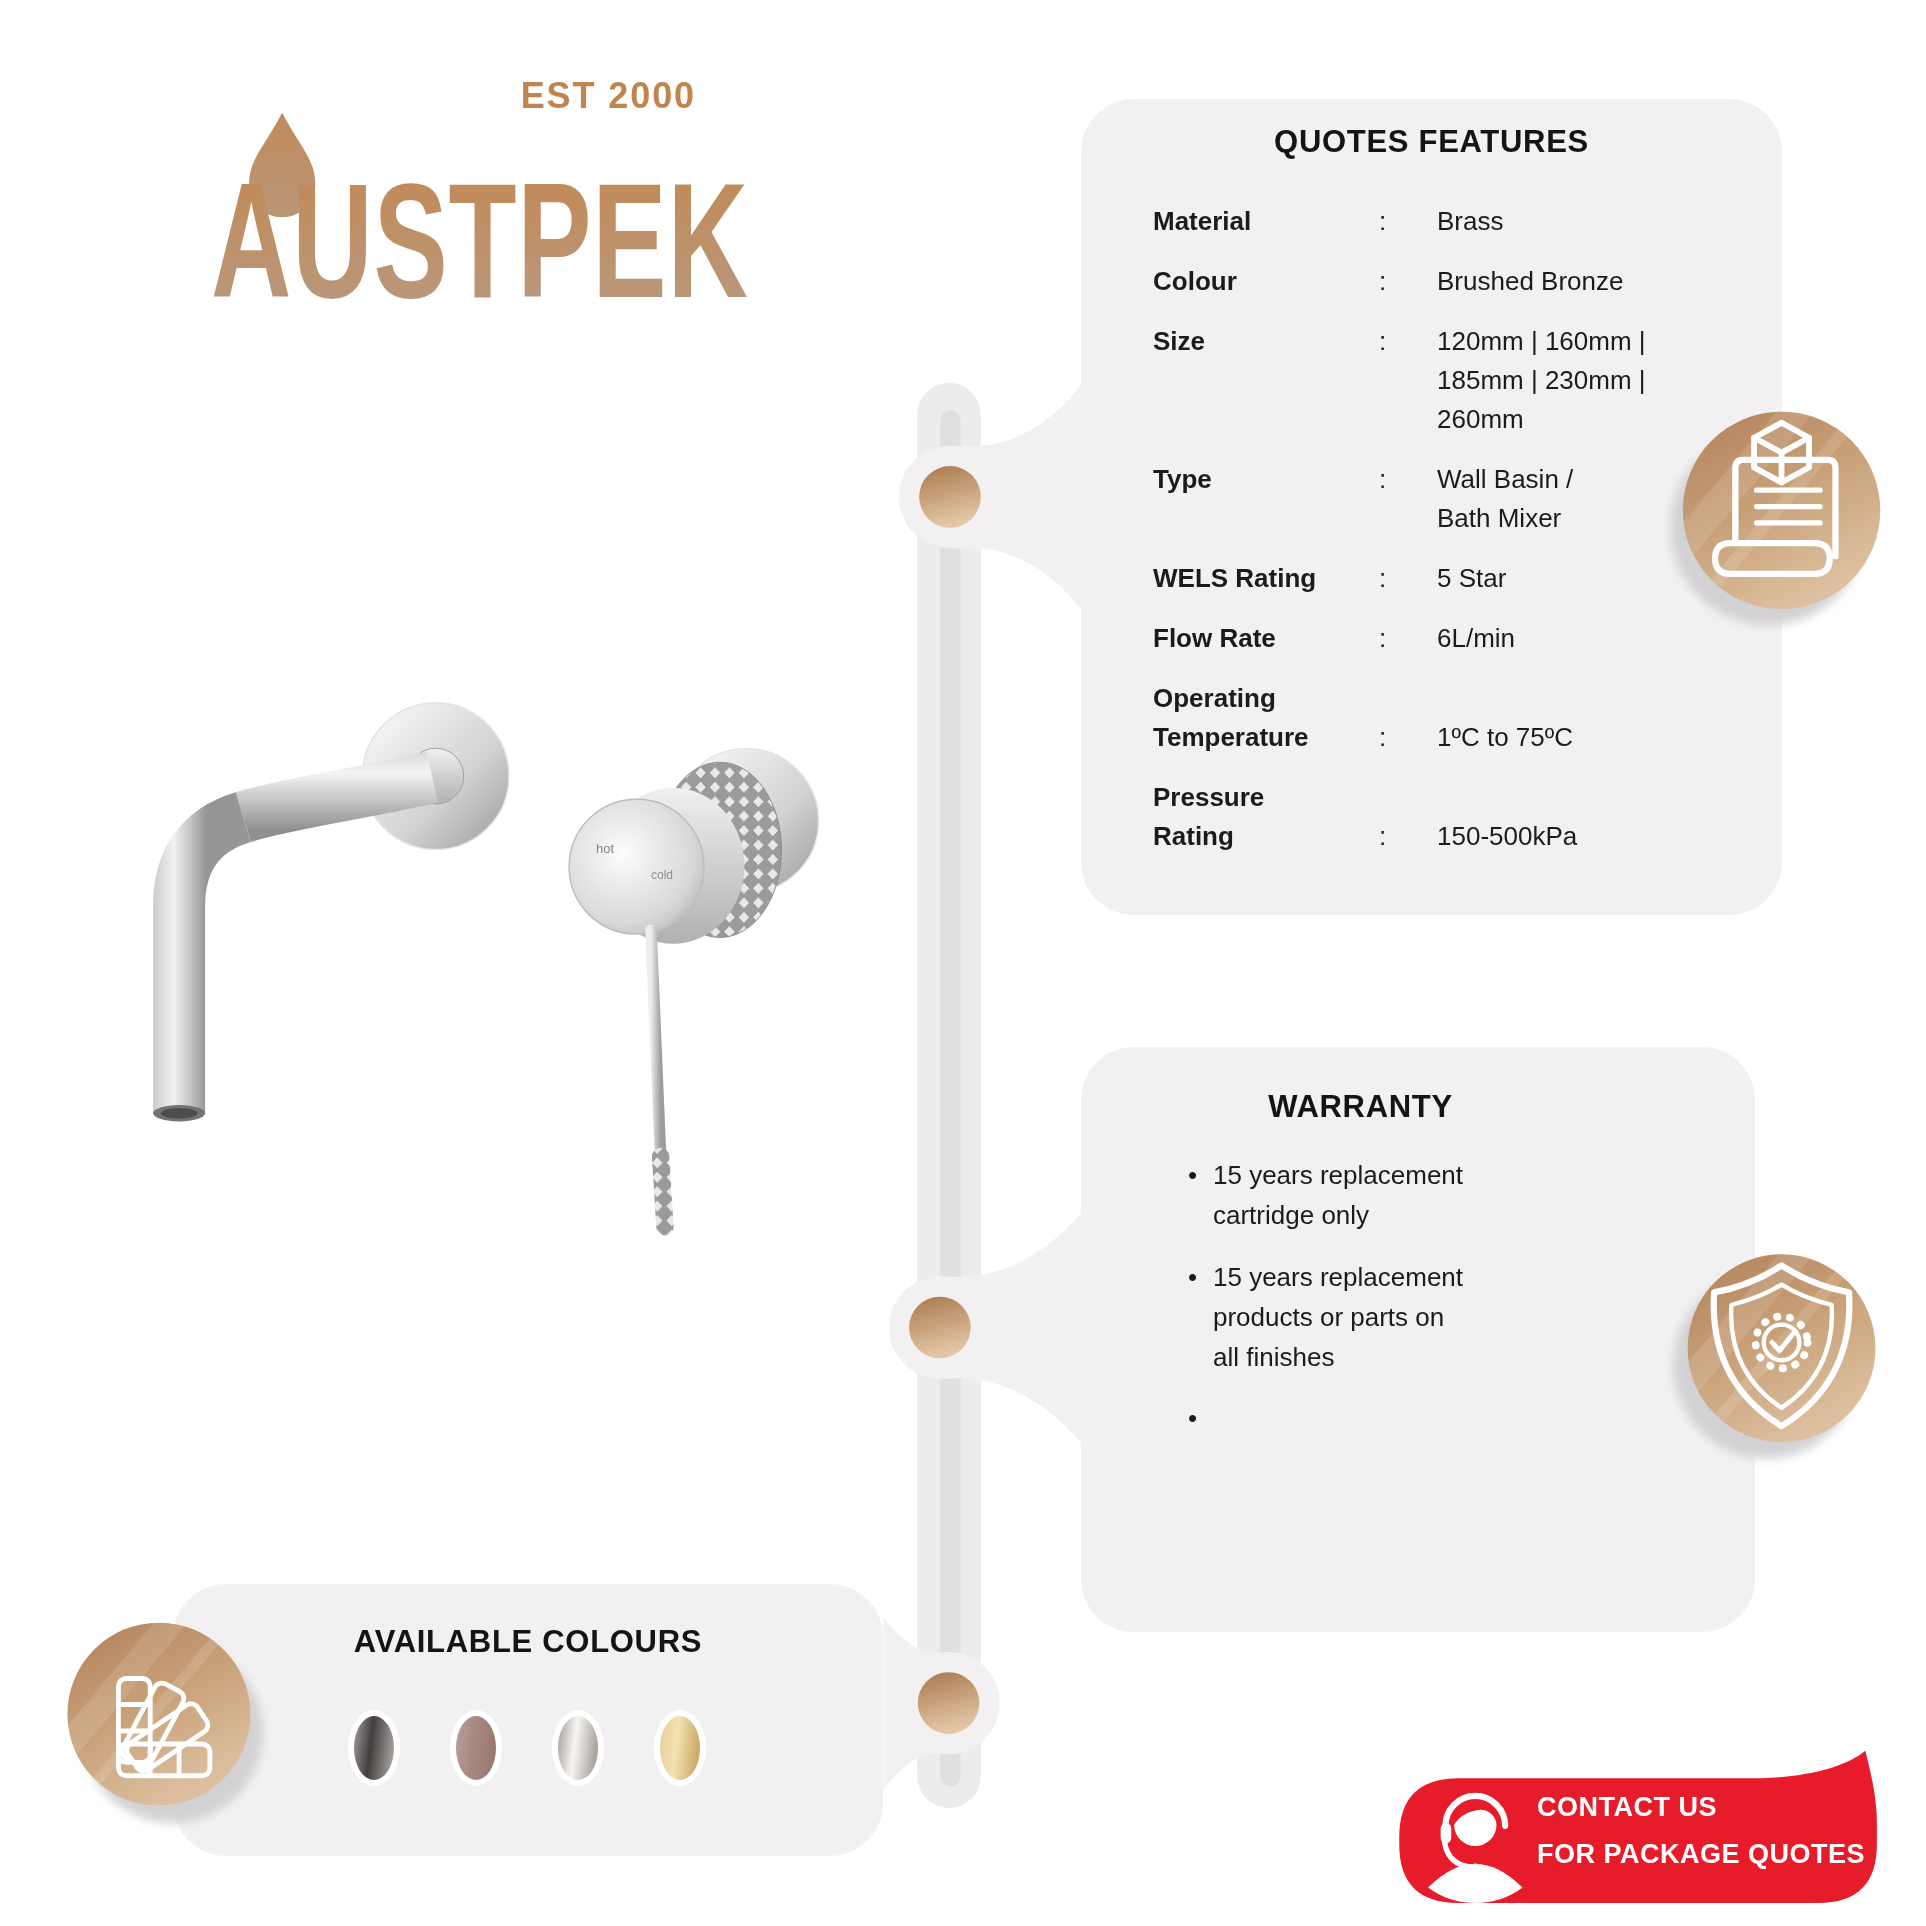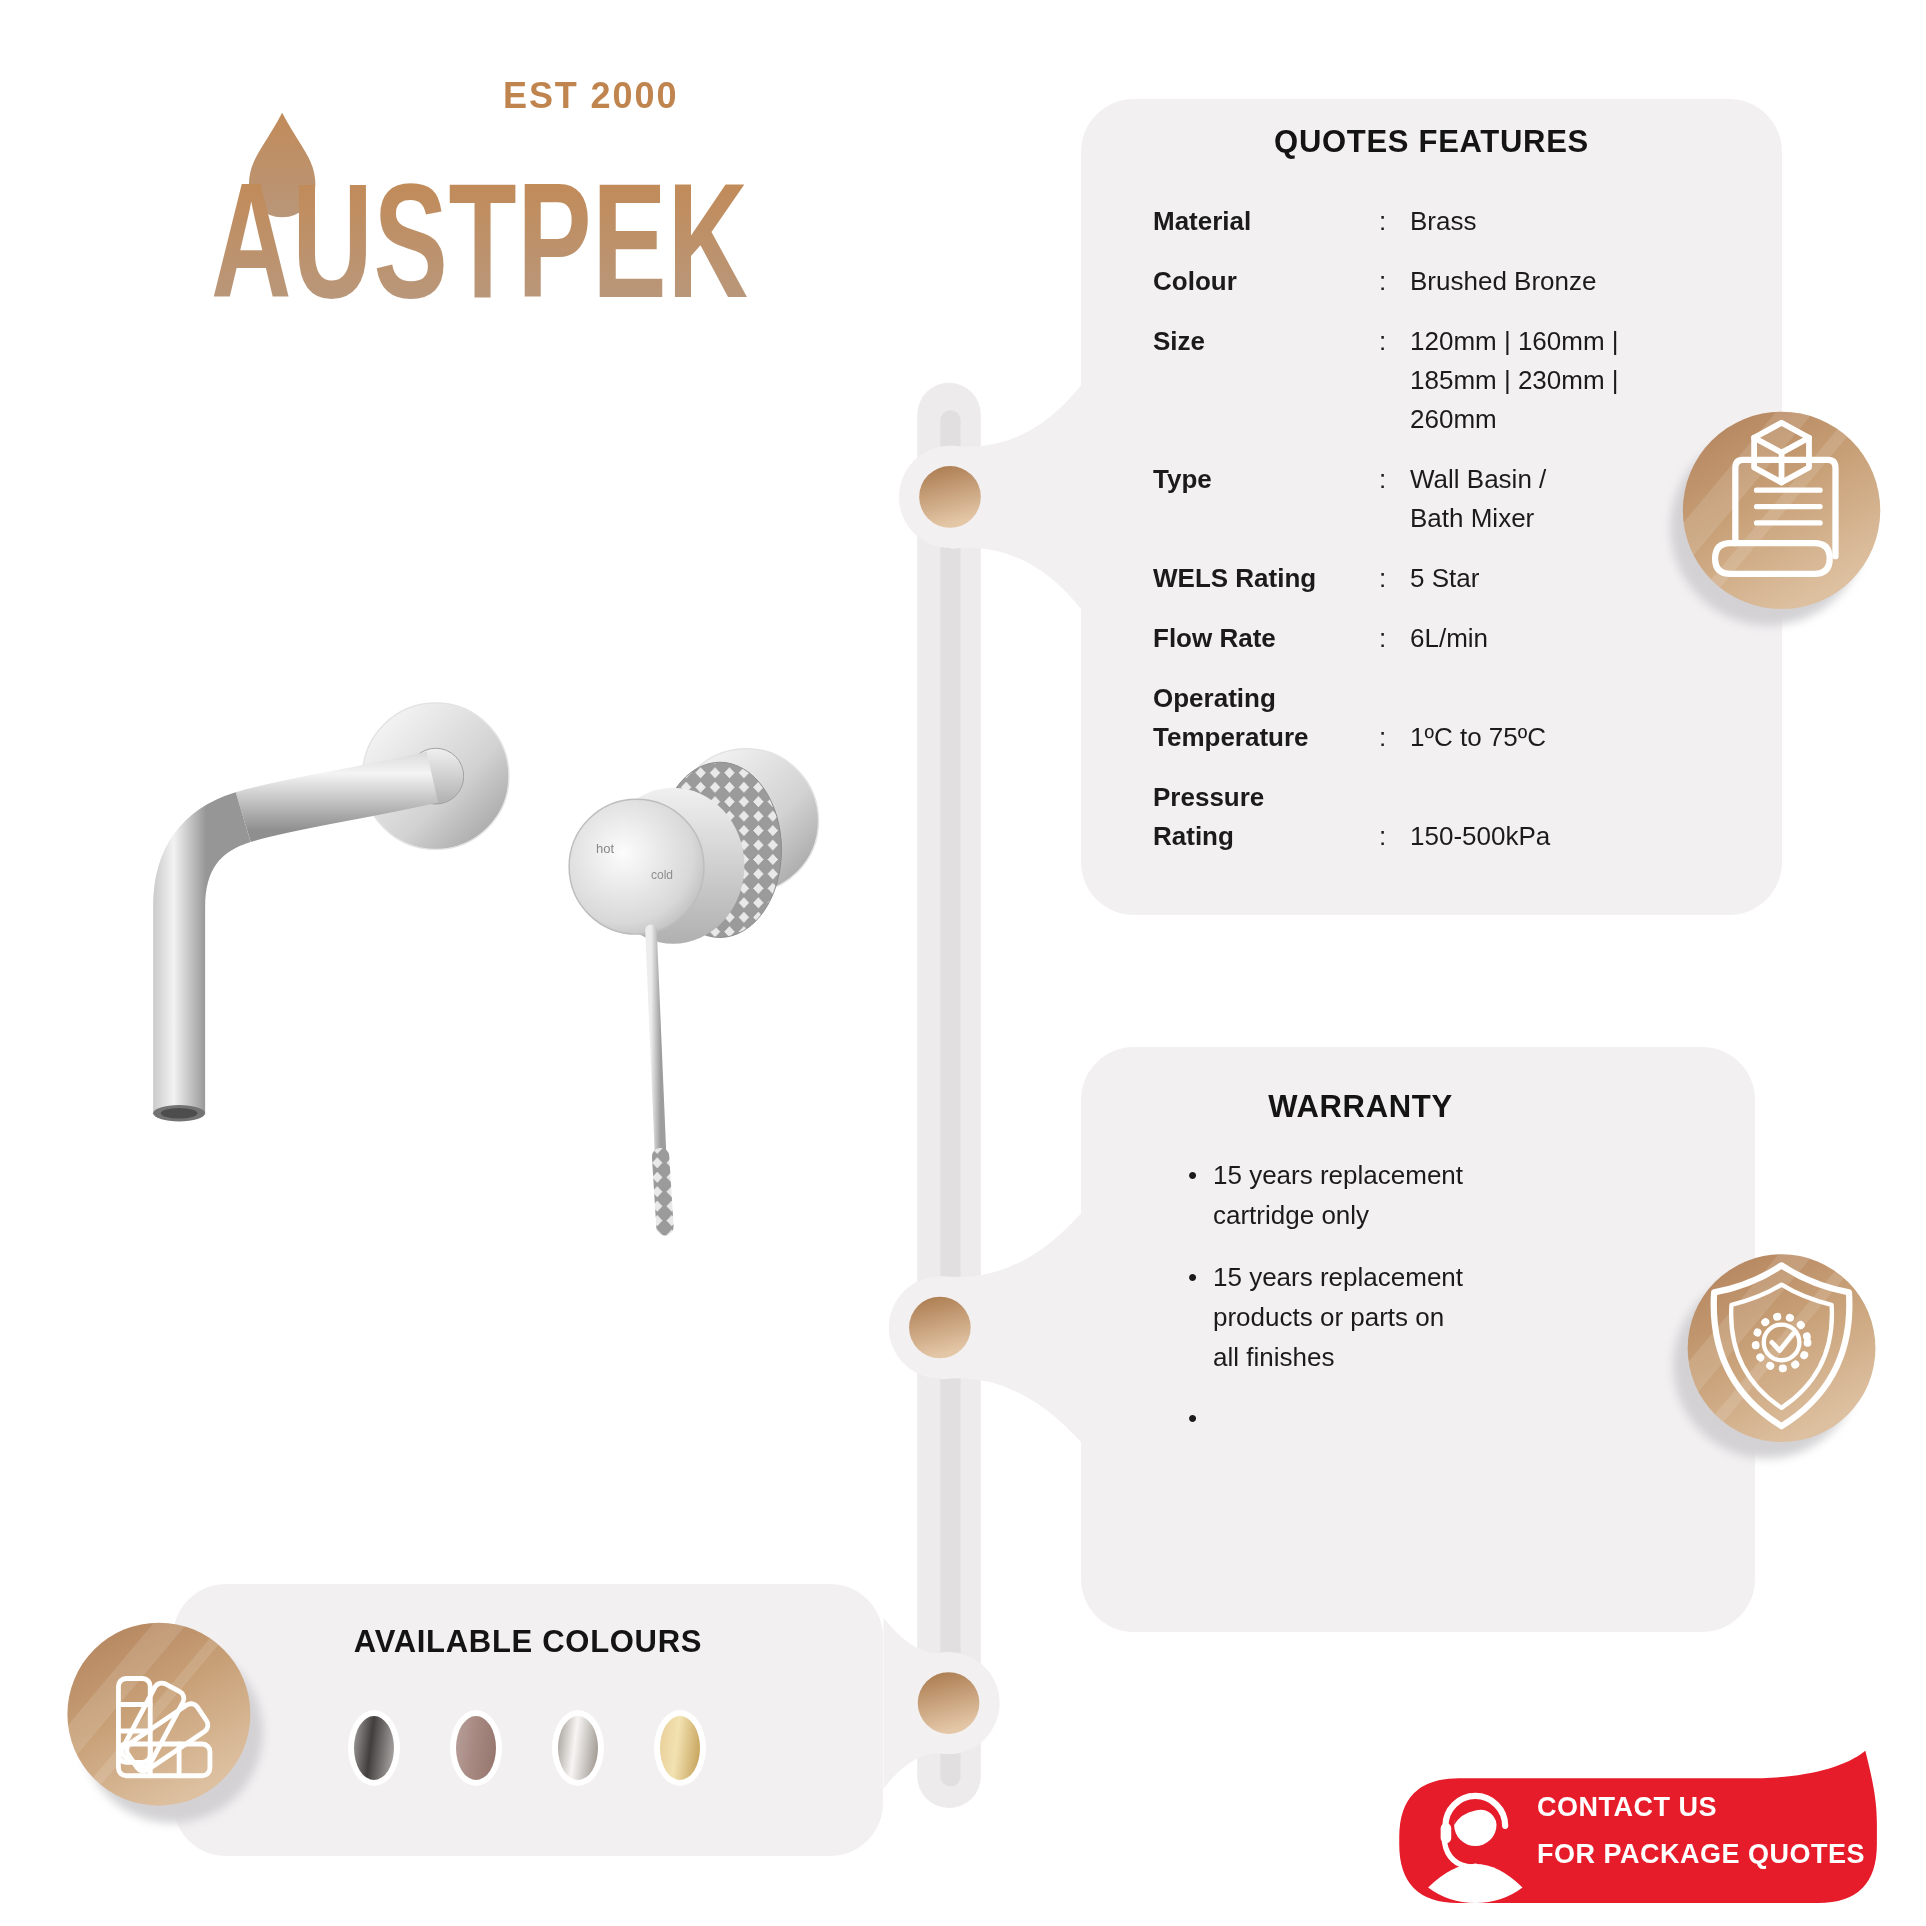--- a/index.html
+++ b/index.html
@@ -15,36 +15,36 @@
   .txt{position:absolute;z-index:4;}
   .panel-title{font-size:31px;font-weight:700;letter-spacing:0.7px;text-align:center;color:#141414;}
   #features-title{left:1081px;top:124px;width:701px;}
   #warranty-title{left:1081px;top:1089px;width:559px;}
   #colours-title{left:173px;top:1624px;width:710px;}
   #features-rows{left:1153px;top:202px;width:578px;font-size:26px;line-height:1.5;}
   .f-row{display:flex;align-items:flex-start;margin-bottom:21px;}
   .f-row.bottom{align-items:flex-end;}
   .f-label{width:226px;flex:none;font-weight:700;white-space:pre-line;}
   .f-colon{width:31px;flex:none;text-align:left;}
-  .f-value{flex:1;white-space:pre-line;}
+  .f-value{flex:1;white-space:pre-line;margin-left:27px;}
   #warranty-items{left:1186px;top:1155px;width:525px;font-size:26px;line-height:1.55;}
   .w-item{position:relative;padding-left:27px;margin-bottom:21px;white-space:pre-line;}
   .w-bullet{position:absolute;left:1.9px;top:0;}
   #shipping-title{left:1081px;top:1513px;width:674px;font-size:29px;}
   #shipping-status{left:1081px;top:1571px;width:674px;font-size:26px;text-align:center;}
   #swatch-row{left:348px;top:1710px;display:flex;gap:50px;}
   .swatch{width:40px;height:64px;border-radius:50%;border:6.7px solid #ffffff;}
   #logo-text{left:211px;top:159px;font-size:164px;font-weight:700;line-height:1;letter-spacing:1px;
              transform:scaleX(0.68);transform-origin:left top;
              background:linear-gradient(180deg,#c28a57 10%,#b9977a 85%);
              -webkit-background-clip:text;background-clip:text;color:transparent;}
   @supports not ((-webkit-background-clip:text) or (background-clip:text)){
     #logo-text{color:#bb8a60;background:none;}
   }
-  #logo-est{left:503px;top:75px;width:193px;font-size:36px;font-weight:700;
+  #logo-est{left:503px;top:75px;width:193px;text-align:right;font-size:36px;font-weight:700;
             letter-spacing:1.9px;color:#c0854f;}
   .badge-line{left:1537px;color:#ffffff;font-size:27px;font-weight:700;letter-spacing:0.5px;z-index:4;}
   #badge-line1{top:1792px;}
   #badge-line2{top:1839px;}
 </style>
 </head>
 <body>
 
 <div class="canvas">
 

